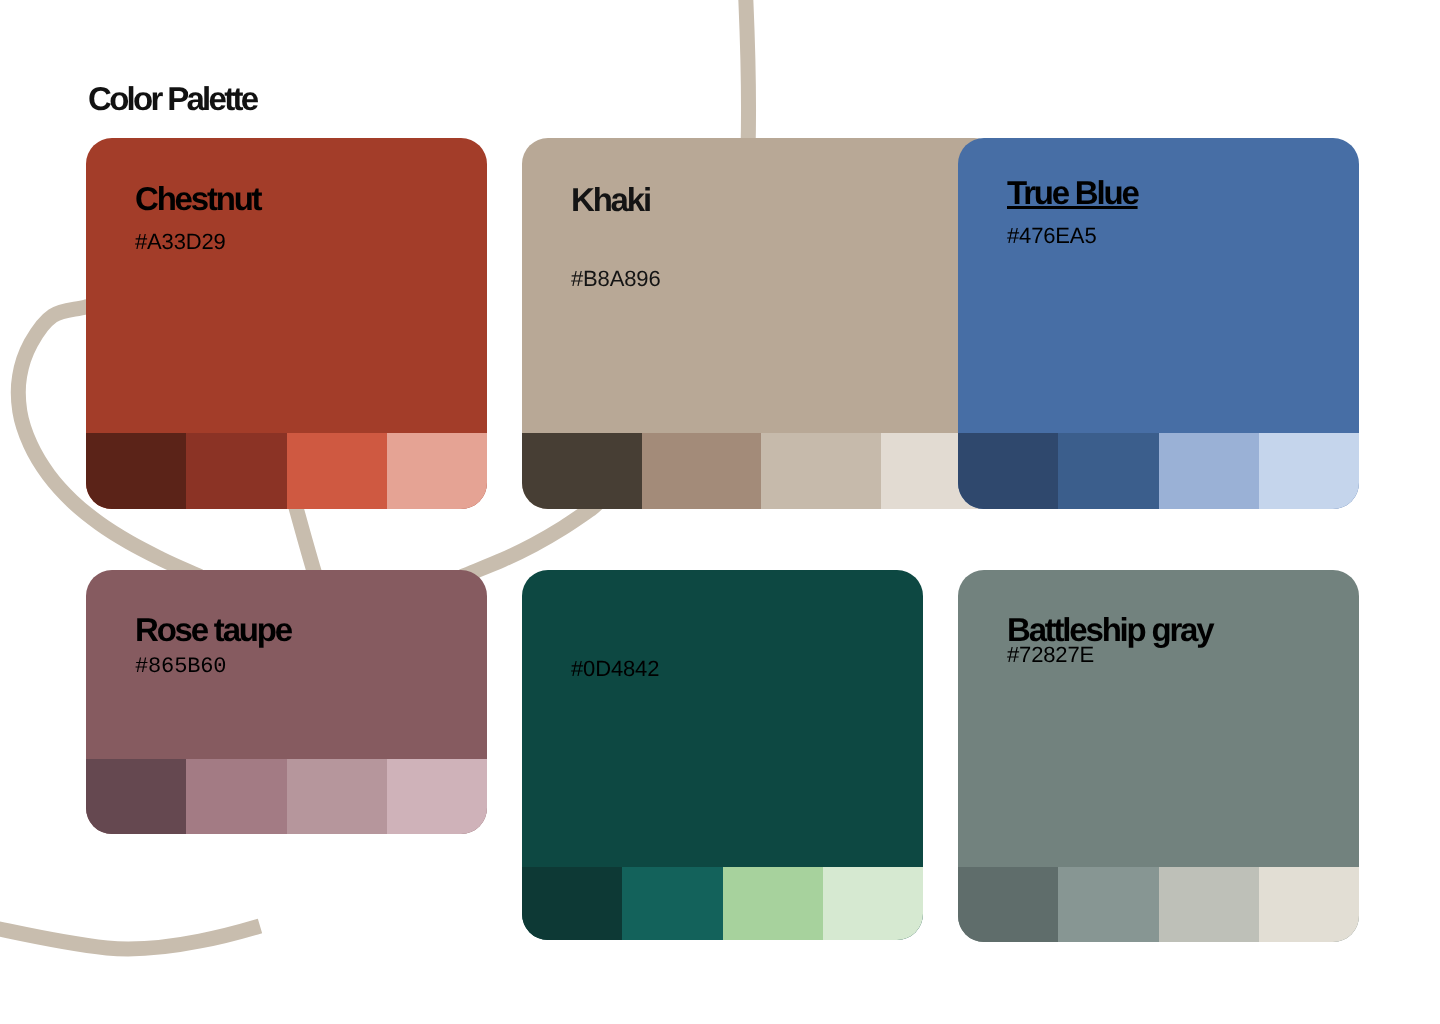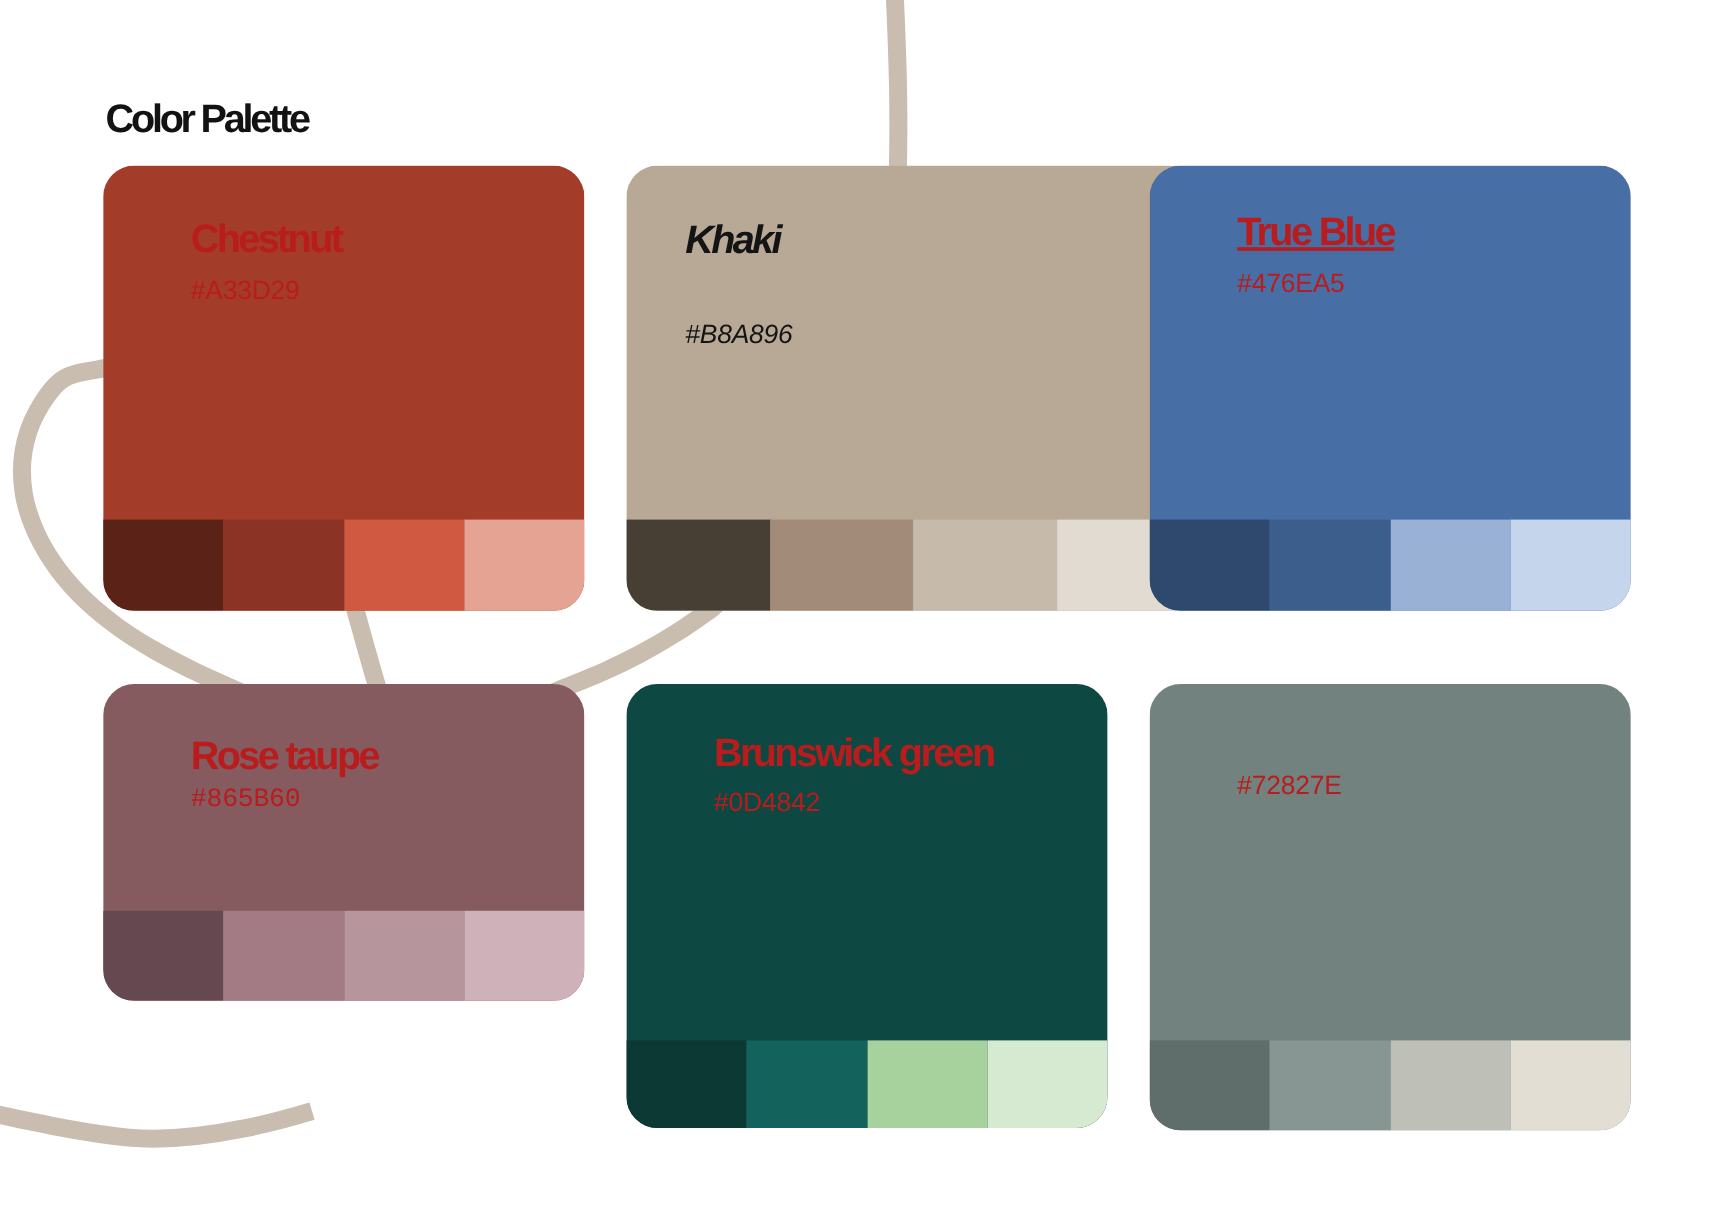--- a/index.html
+++ b/index.html
@@ -28,21 +28,21 @@
   }
   .card-body { position:absolute; left:0; top:0; right:0; bottom:0; }
   .card-name {
     position:absolute; left:49px; font-size:33px; font-weight:700;
     letter-spacing:-2.2px; white-space:nowrap; line-height:1;
   }
   .card-hex {
     position:absolute; left:49px; font-size:22px; font-weight:400;
     letter-spacing:-0.15px; white-space:nowrap; line-height:1;
   }
-  .light-text .card-name, .light-text .card-hex { color:#b91c1c;margin-left:24px; }
+  .light-text .card-name, .light-text .card-hex { color:#000000; }
   .dark-text .card-name, .dark-text .card-hex { color:#141414; }
 
   .card-strip { position:absolute; left:0; right:0; bottom:0; display:flex; }
   .card-strip > div { flex:1 1 0; height:100%; }
 </style>
 </head>
 <body>
 
 <div id="stage">
 
@@ -63,21 +63,21 @@
         <div class="card-body" style="background: rgb(163, 61, 41);"></div>
         <div class="card-name" style="top: 44.2px;">Chestnut</div>
         <div class="card-hex" style="top: 93px;">#A33D29</div>
         <div class="card-strip" style="height: 76px;">
           <div style="background: rgb(91, 35, 24);"></div>
           <div style="background: rgb(139, 51, 37);"></div>
           <div style="background: rgb(207, 89, 65);"></div>
           <div style="background: rgb(229, 163, 148);"></div>
         </div>
       </div>
-      <div class="card dark-text" style="left: 522px; top: 138px; width: 478px; height: 371px; font-style: italic;">
+      <div class="card dark-text" style="left: 522px; top: 138px; width: 478px; height: 371px;">
         <div class="card-body" style="background: rgb(184, 168, 150);"></div>
         <div class="card-name" style="top: 45px;">Khaki</div>
         <div class="card-hex" style="top: 93.8px; margin-top: 36px;">#B8A896</div>
         <div class="card-strip" style="height: 76px;">
           <div style="background: rgb(71, 62, 52);"></div>
           <div style="background: rgb(163, 139, 121);"></div>
           <div style="background: rgb(198, 186, 171);"></div>
           <div style="background: rgb(226, 219, 210);"></div>
         </div>
       </div>
@@ -98,31 +98,31 @@
         <div class="card-hex" style="top: 86px; font-family: Liberation Mono, monospace;">#865B60</div>
         <div class="card-strip" style="height: 75px;">
           <div style="background: rgb(101, 72, 80);"></div>
           <div style="background: rgb(163, 123, 132);"></div>
           <div style="background: rgb(182, 150, 156);"></div>
           <div style="background: rgb(207, 178, 185);"></div>
         </div>
       </div>
       <div class="card light-text" style="left: 522px; top: 570px; width: 401px; height: 370px;">
         <div class="card-body" style="background: rgb(13, 72, 66);"></div>
-        <div class="card-name" style="top: 39.6px;">Brunswick green</div>
         <div class="card-hex" style="top: 87.6px;">#0D4842</div>
         <div class="card-strip" style="height: 73px;">
           <div style="background: rgb(13, 57, 53);"></div>
           <div style="background: rgb(19, 98, 91);"></div>
           <div style="background: rgb(167, 210, 157);"></div>
           <div style="background: rgb(214, 233, 209);"></div>
         </div>
       </div>
       <div class="card light-text" style="left: 958px; top: 570px; width: 401px; height: 372px;">
         <div class="card-body" style="background: rgb(114, 130, 126);"></div>
+        <div class="card-name" style="top: 42.8px;">Battleship gray</div>
         <div class="card-hex" style="top: 74px;">#72827E</div>
         <div class="card-strip" style="height: 75px;">
           <div style="background: rgb(95, 109, 107);"></div>
           <div style="background: rgb(135, 150, 147);"></div>
           <div style="background: rgb(190, 192, 184);"></div>
           <div style="background: rgb(226, 222, 212);"></div>
         </div>
       </div>
     </div>
 

